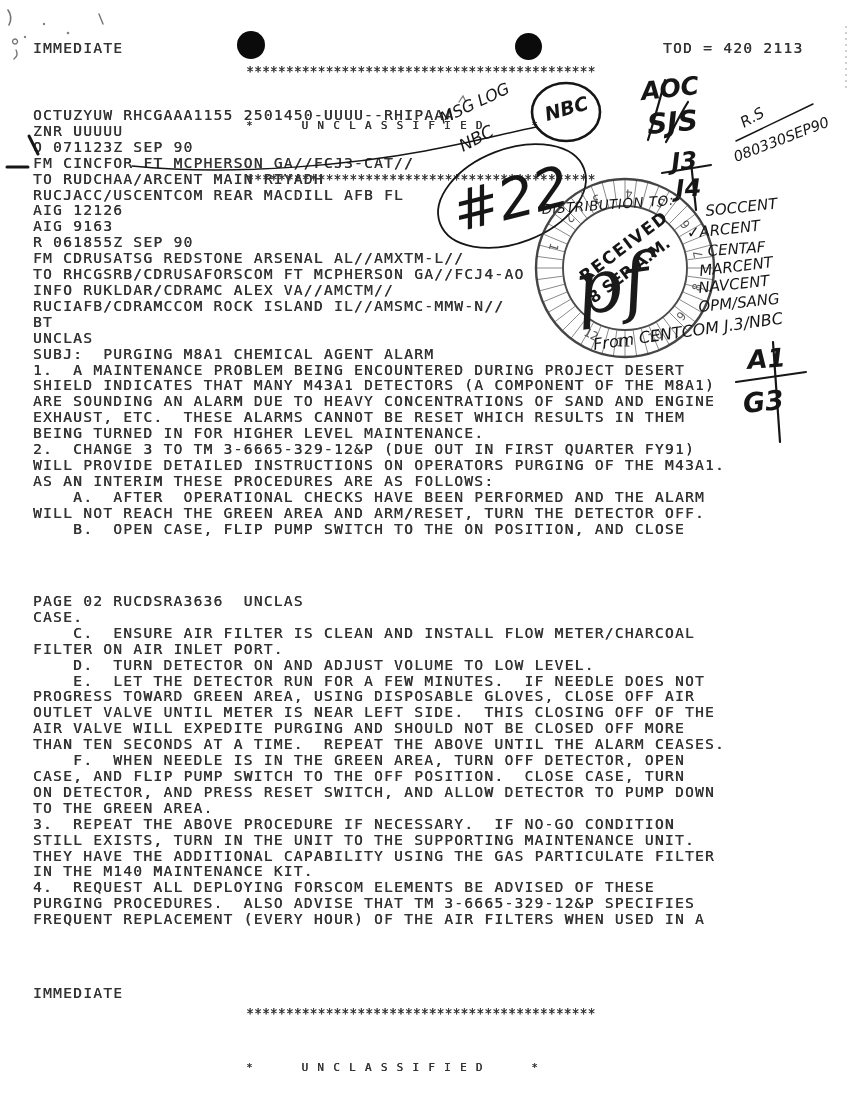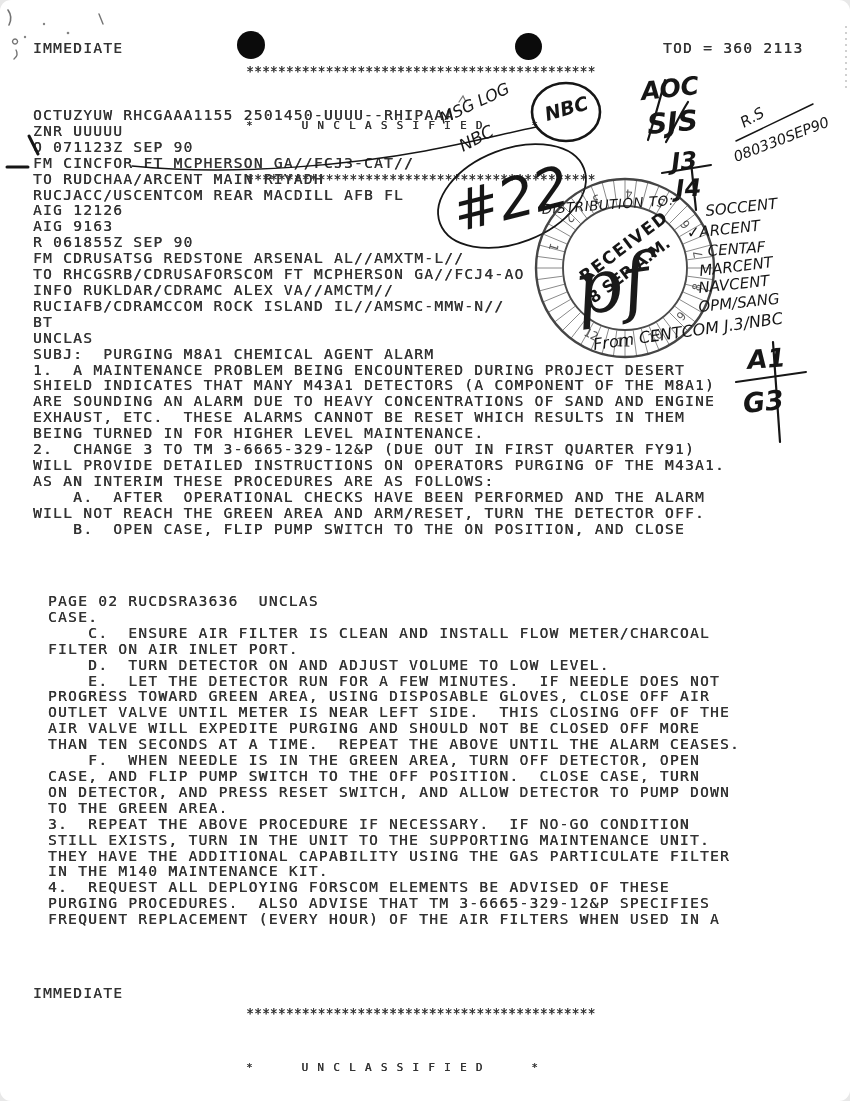--- a/index.html
+++ b/index.html
@@ -1,17 +1,17 @@
 <!DOCTYPE html>
 <html><head>
 <meta charset="utf-8">
 <style>
   html,body{margin:0;padding:0;background:#e8e8e8;}
   .page{position:relative;width:850px;height:1101px;background:#ffffff;overflow:hidden;
-        font-family:"DejaVu Sans Mono",monospace;border-radius:11px;}
+        font-family:"DejaVu Sans Mono",monospace;}
   .typed{position:absolute;color:#333333;font-family:"DejaVu Sans Mono",monospace;
          font-size:14.5px;line-height:15.9px;letter-spacing:1.3px;white-space:pre;margin:0;
          text-shadow:0.3px 0 0 currentColor;}
   .band{position:absolute;color:#333333;white-space:pre;margin:0;}
   .band .stars{font-family:"DejaVu Sans Mono",monospace;font-size:13.2px;line-height:16px;
                letter-spacing:0;display:block;text-shadow:0.3px 0 0 currentColor;}
   .band .classrow{font-family:"DejaVu Sans Mono",monospace;font-size:11px;line-height:16px;
                   letter-spacing:1.3px;display:block;text-shadow:0.3px 0 0 currentColor;}
   .dot{position:absolute;background:#0b0b0b;border-radius:50%;}
   .overlay{position:absolute;left:0;top:0;width:850px;height:1101px;pointer-events:none;}
@@ -28,21 +28,21 @@
 <div class="page">
 
   <div class="typed" style="left:33px;top:41px;">IMMEDIATE</div>
 
   <div class="band" style="left:246px;top:26px;">
     <span class="stars">********************************************</span>
     <span class="classrow">*      U N C L A S S I F I E D      *</span>
     <span class="stars">********************************************</span>
   </div>
 
-  <div class="typed" style="left:663px;top:41px;">TOD = 360 2113</div>
+  <div class="typed" style="left:663px;top:41px;">TOD = 420 2113</div>
 
   <div class="dot" style="left:237px;top:31px;width:28px;height:28px;"></div>
   <div class="dot" style="left:515px;top:33px;width:27px;height:27px;"></div>
 
   <pre class="typed" style="left:33px;top:108px;">OCTUZYUW RHCGAAA1155 2501450-UUUU--RHIPAAA
 ZNR UUUUU
 O 071123Z SEP 90
 FM CINCFOR FT MCPHERSON GA//FCJ3-CAT//
 TO RUDCHAA/ARCENT MAIN RIYADH
 RUCJACC/USCENTCOM REAR MACDILL AFB FL
@@ -61,21 +61,21 @@
 ARE SOUNDING AN ALARM DUE TO HEAVY CONCENTRATIONS OF SAND AND ENGINE
 EXHAUST, ETC.  THESE ALARMS CANNOT BE RESET WHICH RESULTS IN THEM
 BEING TURNED IN FOR HIGHER LEVEL MAINTENANCE.
 2.  CHANGE 3 TO TM 3-6665-329-12&amp;P (DUE OUT IN FIRST QUARTER FY91)
 WILL PROVIDE DETAILED INSTRUCTIONS ON OPERATORS PURGING OF THE M43A1.
 AS AN INTERIM THESE PROCEDURES ARE AS FOLLOWS:
     A.  AFTER  OPERATIONAL CHECKS HAVE BEEN PERFORMED AND THE ALARM
 WILL NOT REACH THE GREEN AREA AND ARM/RESET, TURN THE DETECTOR OFF.
     B.  OPEN CASE, FLIP PUMP SWITCH TO THE ON POSITION, AND CLOSE</pre>
 
-  <pre class="typed" style="left:48px;top:594px;">PAGE 02 RUCDSRA3636  UNCLAS
+  <pre class="typed" style="left:33px;top:594px;">PAGE 02 RUCDSRA3636  UNCLAS
 CASE.
     C.  ENSURE AIR FILTER IS CLEAN AND INSTALL FLOW METER/CHARCOAL
 FILTER ON AIR INLET PORT.
     D.  TURN DETECTOR ON AND ADJUST VOLUME TO LOW LEVEL.
     E.  LET THE DETECTOR RUN FOR A FEW MINUTES.  IF NEEDLE DOES NOT
 PROGRESS TOWARD GREEN AREA, USING DISPOSABLE GLOVES, CLOSE OFF AIR
 OUTLET VALVE UNTIL METER IS NEAR LEFT SIDE.  THIS CLOSING OFF OF THE
 AIR VALVE WILL EXPEDITE PURGING AND SHOULD NOT BE CLOSED OFF MORE
 THAN TEN SECONDS AT A TIME.  REPEAT THE ABOVE UNTIL THE ALARM CEASES.
     F.  WHEN NEEDLE IS IN THE GREEN AREA, TURN OFF DETECTOR, OPEN

